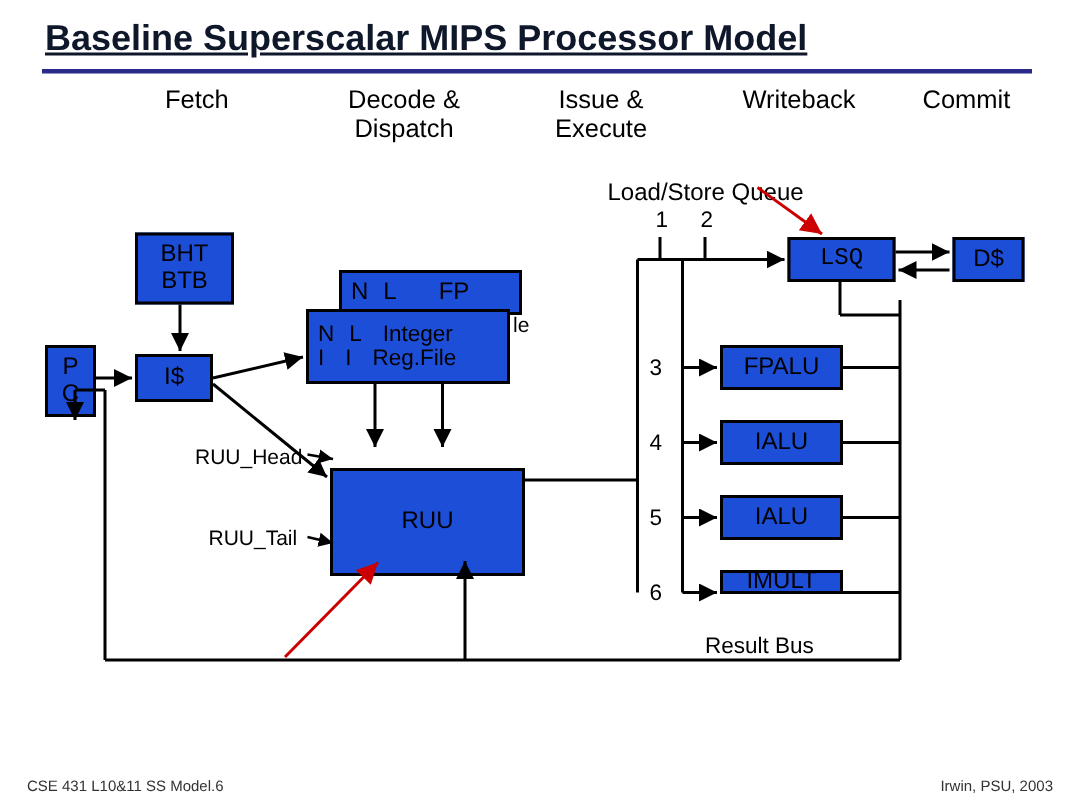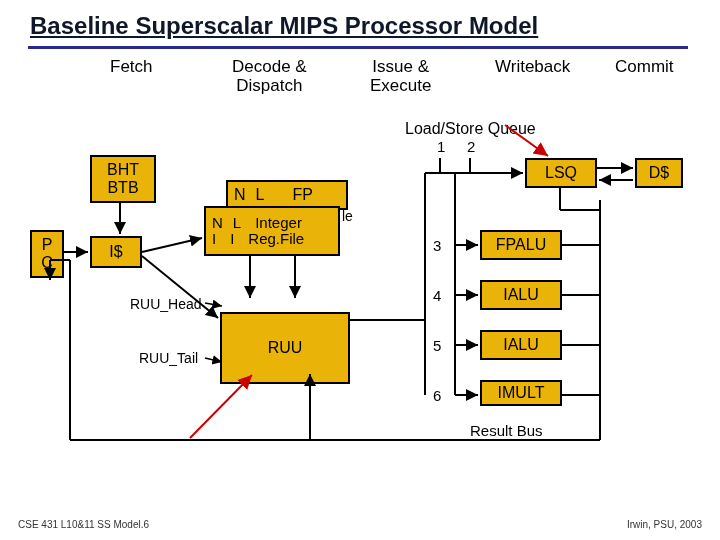--- a/index.html
+++ b/index.html
@@ -32,21 +32,21 @@
   .stage {
     position: absolute;
     top: 58px;
     font-size: 17px;
     text-align: center;
     line-height: 1.1;
   }
   .box {
     position: absolute;
     border: 2px solid #000;
-    background: #eab308;
+    background: #1d4ed8;
     text-align: center;
     display: flex;
     flex-direction: column;
     align-items: center;
     justify-content: center;
     font-size: 16px;
     line-height: 1.1;
   }
   .lbl {
     position: absolute;
@@ -90,21 +90,21 @@
 Dispatch</div>
 <div class="stage" style="left:370px; white-space:pre;">Issue &amp;
 Execute</div>
 <div class="stage" style="left:495px;">Writeback</div>
 <div class="stage" style="left:615px;">Commit</div>
 
 <div class="lbl" style="left:405px; top:120px; font-size:16px;">Load/Store Queue</div>
 <div class="lbl" style="left:437px; top:138px;">1</div>
 <div class="lbl" style="left:467px; top:138px;">2</div>
 
-<div class="box" style="left:525px; top:158px; width:72px; height:30px;">
+<div class="box" style="left:525px; top:158px; width:72px; height:30px;font-family:Liberation Mono, monospace;">
   <span>LSQ</span>
 </div>
 
 <div class="box" style="left:635px; top:158px; width:48px; height:30px;">
   <span>D$</span>
 </div>
 
 <div class="box" style="left:90px; top:155px; width:66px; height:48px;">
   <span>BHT</span>
   <span>BTB</span>
@@ -150,21 +150,21 @@
 </div>
 
 <div class="box" style="left:480px; top:280px; width:82px; height:30px;">
   <span>IALU</span>
 </div>
 
 <div class="box" style="left:480px; top:330px; width:82px; height:30px;">
   <span>IALU</span>
 </div>
 
-<div class="box" style="left:480px; top:380px; width:82px; height:26px;">
+<div class="box" style="left:480px; top:380px; width:82px; height:16px;">
   <span>IMULT</span>
 </div>
 
 <div class="lbl" style="left:433px; top:237px;">3</div>
 <div class="lbl" style="left:433px; top:287px;">4</div>
 <div class="lbl" style="left:433px; top:337px;">5</div>
 <div class="lbl" style="left:433px; top:387px;">6</div>
 
 <div class="lbl" style="left:470px; top:422px;">Result Bus</div>
 

